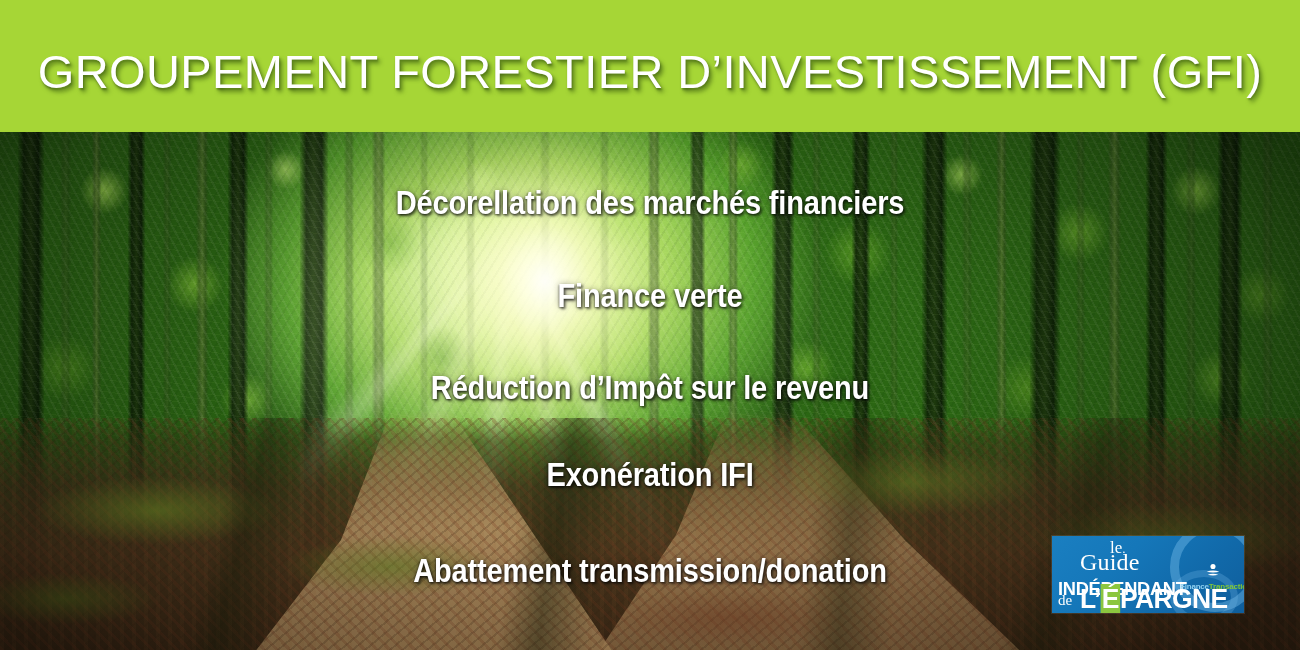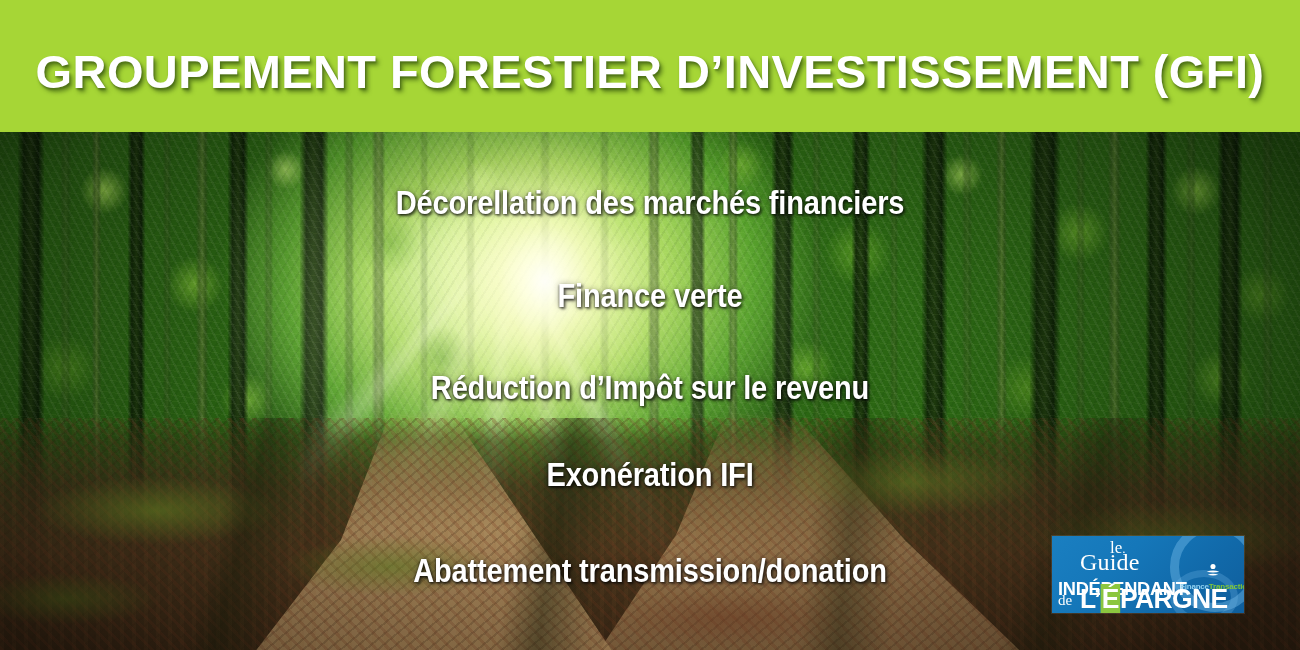--- a/index.html
+++ b/index.html
@@ -15,21 +15,21 @@
   
   .header-band{
     position:absolute;left:0;top:0;width:1300px;height:132px;
     background:#a6d636;
     z-index:30;
   }
   .header-title{
     position:absolute;left:0;top:0;width:1300px;height:132px;
     display:flex;align-items:center;justify-content:center;
     font-family:"Liberation Sans",sans-serif;
-    font-weight:bold;
+    font-weight:normal;
     font-size:47px;
     letter-spacing:0.4px;
     color:#ffffff;
     text-shadow:3px 4px 4px rgba(40,70,10,0.55), 1px 2px 2px rgba(40,70,10,0.45);
     white-space:nowrap;
     padding-top:10px;
     box-sizing:border-box;
   }
 
   

